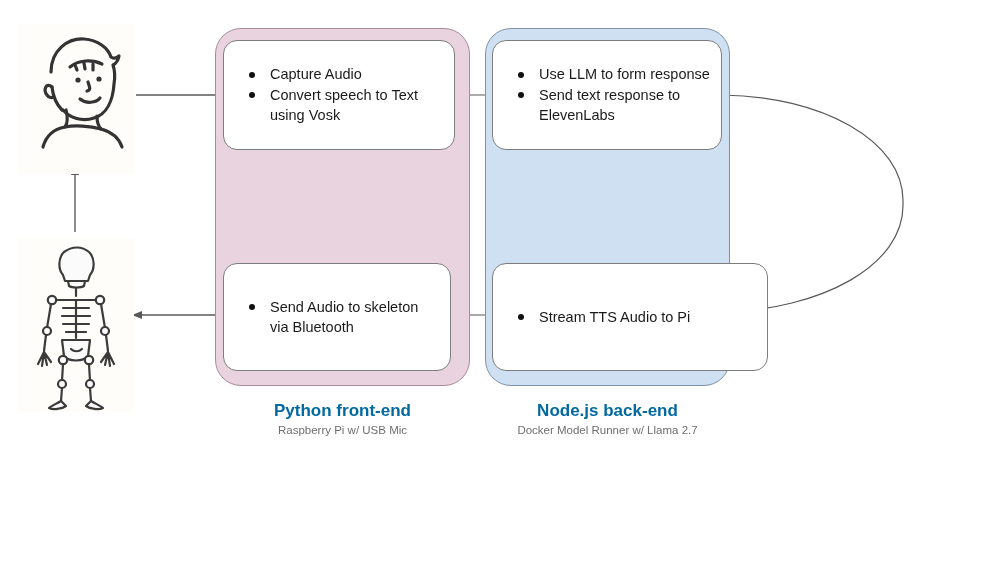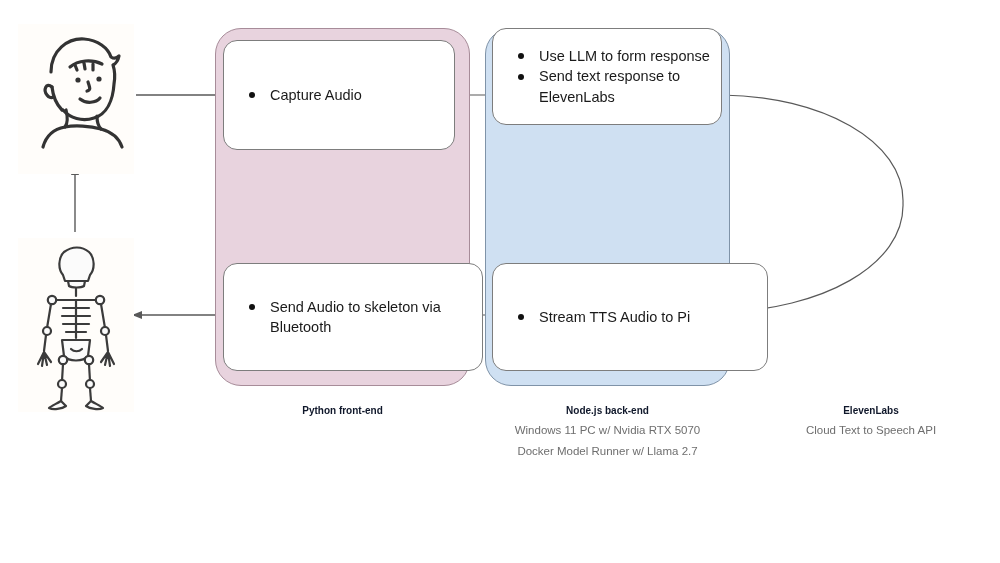--- a/index.html
+++ b/index.html
@@ -83,22 +83,22 @@
     display: flex;
     flex-direction: column;
     justify-content: center;
   }
   .card.green {
     background: #d9e8d1;
     border-color: #7a8a74;
   }
 
   #card-capture { left: 223px; top: 40px;  width: 232px; height: 110px; }
-  #card-sendaudio { left: 223px; top: 263px; width: 260px; height: 108px; }
-  #card-llm      { left: 492px; top: 28px;  width: 230px; height: 97px; }
+  #card-sendaudio { left: 223px; top: 263px; width: 228px; height: 108px; }
+  #card-llm      { left: 492px; top: 40px;  width: 230px; height: 110px; }
   #card-stream   { left: 492px; top: 263px; width: 276px; height: 108px; }
   #card-tts      { left: 753px; top: 163px; width: 236px; height: 80px; z-index: 4; }
 
   ul.bullets {
     list-style: none;
     margin: 0;
     padding: 0 10px 0 46px;
   }
   ul.bullets li {
     position: relative;
@@ -119,23 +119,23 @@
     background: #111111;
   }
 
   
   .caption {
     position: absolute;
     z-index: 2;
     text-align: center;
   }
   .caption .title {
-    font-size: 10px;
+    font-size: 17px;
     font-weight: bold;
-    color: #0f172a;
+    color: #0369a1;
     line-height: 18px;
     white-space: nowrap;
   }
   .caption .sub {
     font-size: 11.5px;
     color: #6e6e6e;
     line-height: 21px;
     white-space: nowrap;
   }
   #caption-python { left: 215px; top: 402px; width: 255px; }
@@ -252,20 +252,21 @@
     </svg>
   </div>
 
   <div class="group" id="group-python"></div>
 
   <div class="group" id="group-node"></div>
 
   <div class="card" id="card-capture">
     <ul class="bullets">
       <li>Capture Audio</li>
+      <li>Convert speech to Text using Vosk</li>
     </ul>
   </div>
 
   <div class="card" id="card-llm">
     <ul class="bullets">
       <li>Use LLM to form response</li>
       <li>Send text response to ElevenLabs</li>
     </ul>
   </div>
 
@@ -277,26 +278,22 @@
 
   <div class="card" id="card-stream">
     <ul class="bullets">
       <li>Stream TTS Audio to Pi</li>
     </ul>
   </div>
 
 
   <div class="caption" id="caption-python">
     <div class="title">Python front-end</div>
+    <div class="sub">Raspberry Pi w/ USB Mic</div>
   </div>
 
   <div class="caption" id="caption-node">
     <div class="title">Node.js back-end</div>
-    <div class="sub">Windows 11 PC w/ Nvidia RTX 5070</div>
     <div class="sub">Docker Model Runner w/ Llama 2.7</div>
   </div>
 
-  <div class="caption" id="caption-eleven">
-    <div class="title">ElevenLabs</div>
-    <div class="sub">Cloud Text to Speech API</div>
-  </div>
 
 </div>
 
 </body></html>

